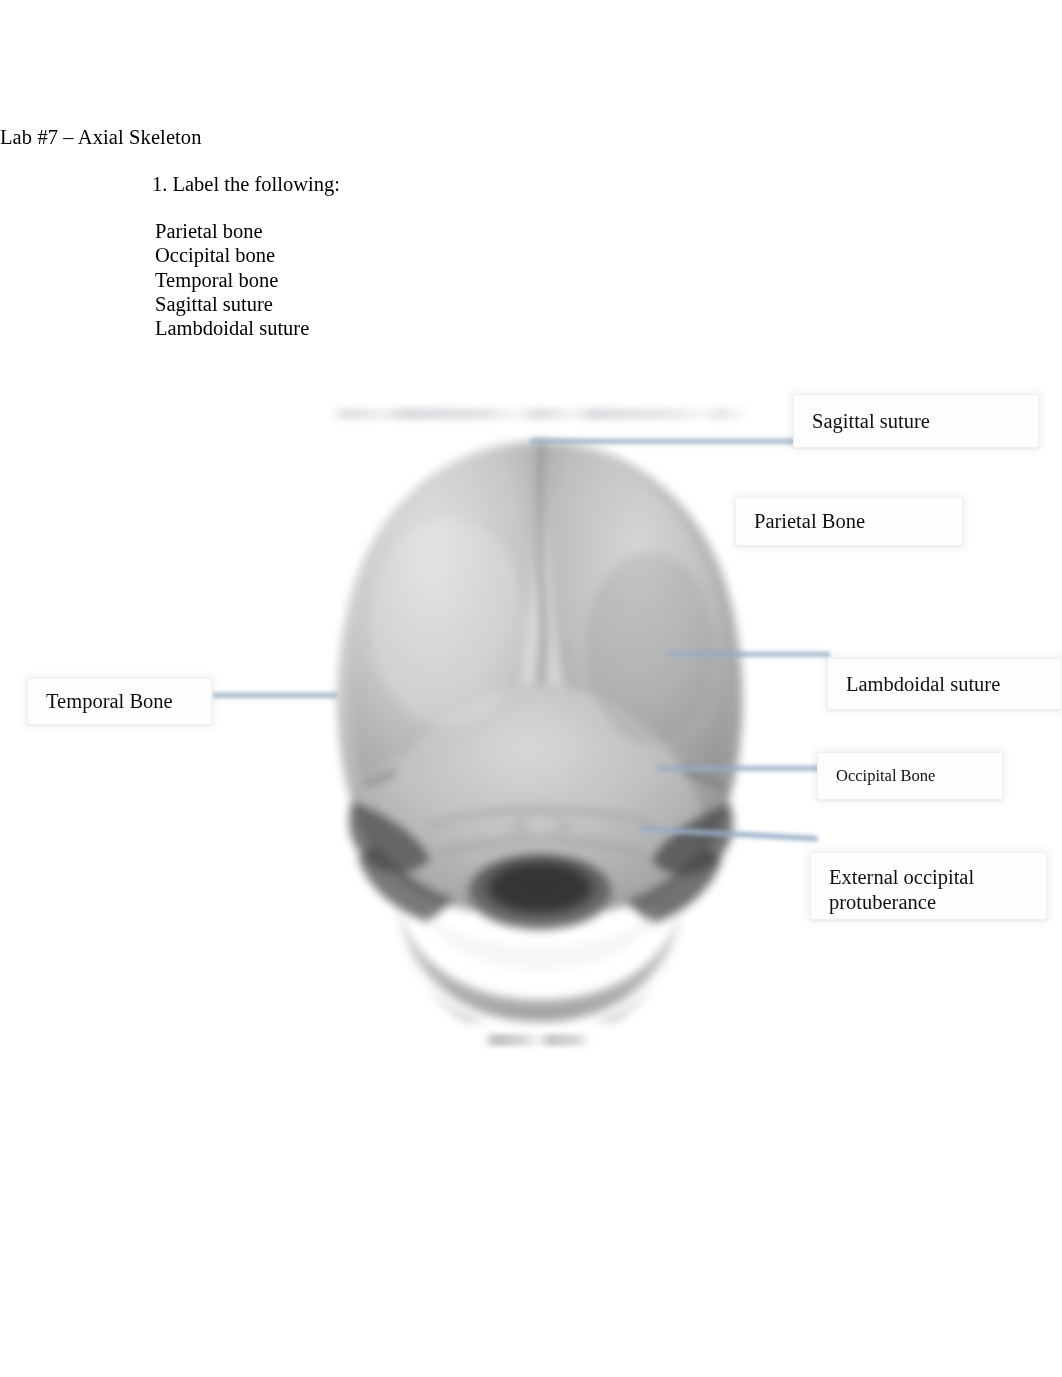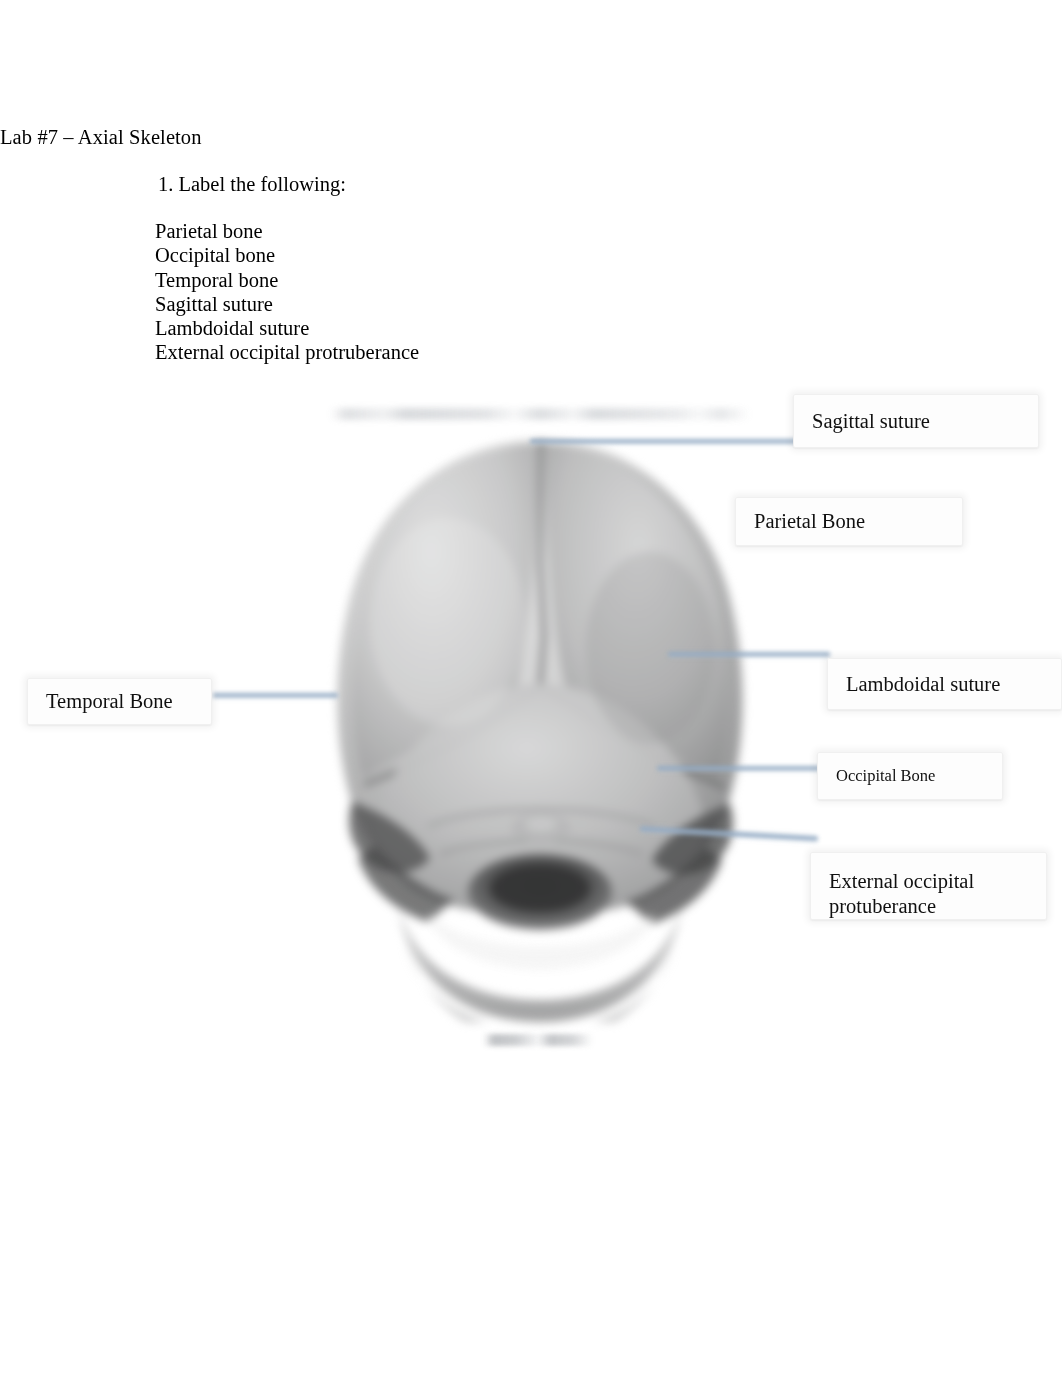--- a/index.html
+++ b/index.html
@@ -23,21 +23,21 @@
     left: 0;
     top: 124px;
     width: 1062px;
     text-align: left;
     font-size: 20.5px;
     line-height: 26px;
     letter-spacing: 0.1px;
   }
   .instruction {
     position: absolute;
-    left: 158px;
+    left: 152px;
     top: 171px;
     font-size: 20.5px;
     line-height: 26px;
   }
   .term-list {
     position: absolute;
     left: 155px;
     top: 219px;
     font-size: 20.5px;
     line-height: 24.3px;
@@ -145,37 +145,36 @@
     font-size: 16.5px;
     line-height: 20px;
   }
 
   
   #callout-sagittal       { left: 793px; top: 394px;  width: 246px; height: 54px; }
   #callout-parietal       { left: 735px; top: 497px;  width: 228px; height: 49px; }
   #callout-lambdoidal     { left: 827px; top: 658px;  width: 235px; height: 52px; }
   #callout-occipital      { left: 817px; top: 752px;  width: 186px; height: 48px; }
   #callout-external       { left: 810px; top: 852px;  width: 237px; height: 68px;
-                            align-items: flex-end; padding-top: 7px; }
+                            align-items: center; padding-top: 7px; }
   #callout-temporal       { left: 27px;  top: 678px;  width: 185px; height: 47px; }
 </style>
 </head>
 <body>
 
 <div class="page-title">Lab #7 – Axial Skeleton</div>
 
 <div class="instruction">1. Label the following:</div>
 
 <div class="term-list">
   <div class="term">Parietal bone</div>
   <div class="term">Occipital bone</div>
   <div class="term">Temporal bone</div>
   <div class="term">Sagittal suture</div>
   <div class="term">Lambdoidal suture</div>
-  <div class="term">External occipital protruberance</div>
 </div>
 
 <div class="figure">
 
   <div class="fig-top-caption"></div>
 
   <div class="skull-wrap">
     <svg width="524" height="600" viewBox="0 0 524 600" xmlns="http://www.w3.org/2000/svg">
       <defs>
         <radialGradient id="craniumShade" cx="38%" cy="30%" r="78%">

